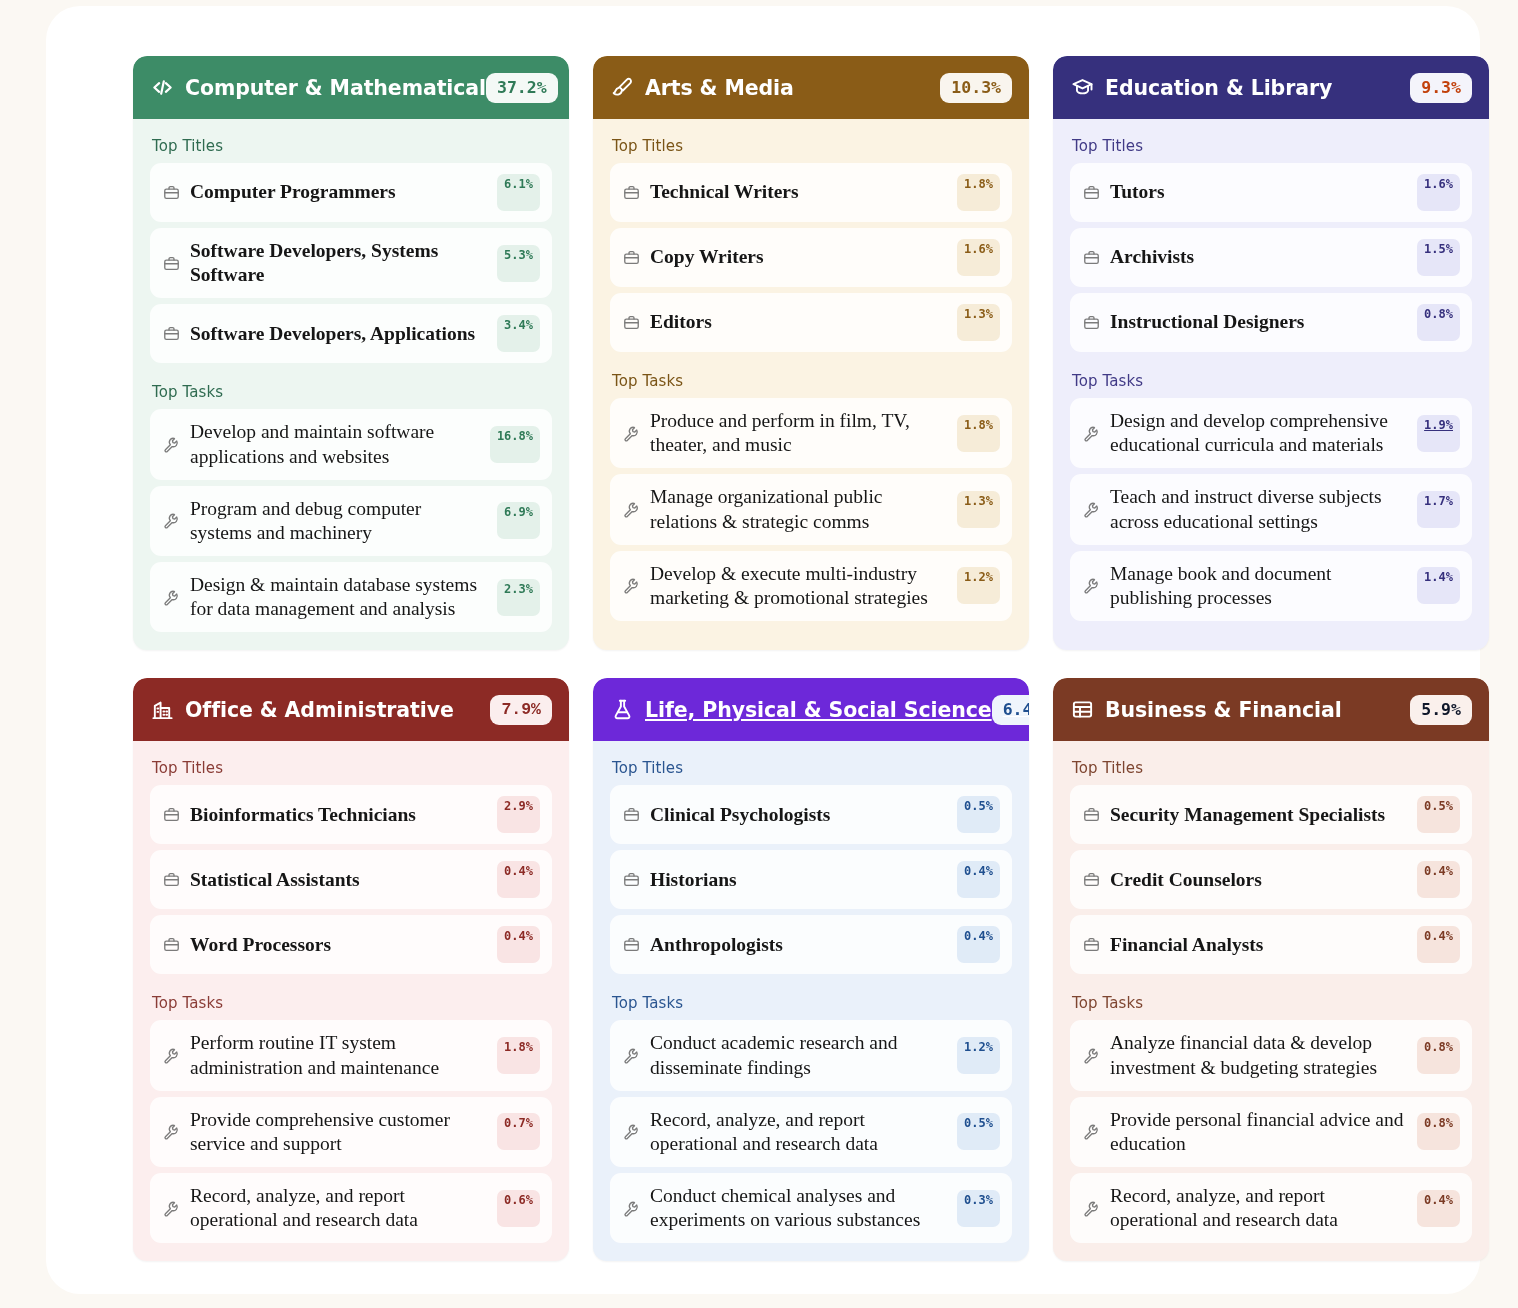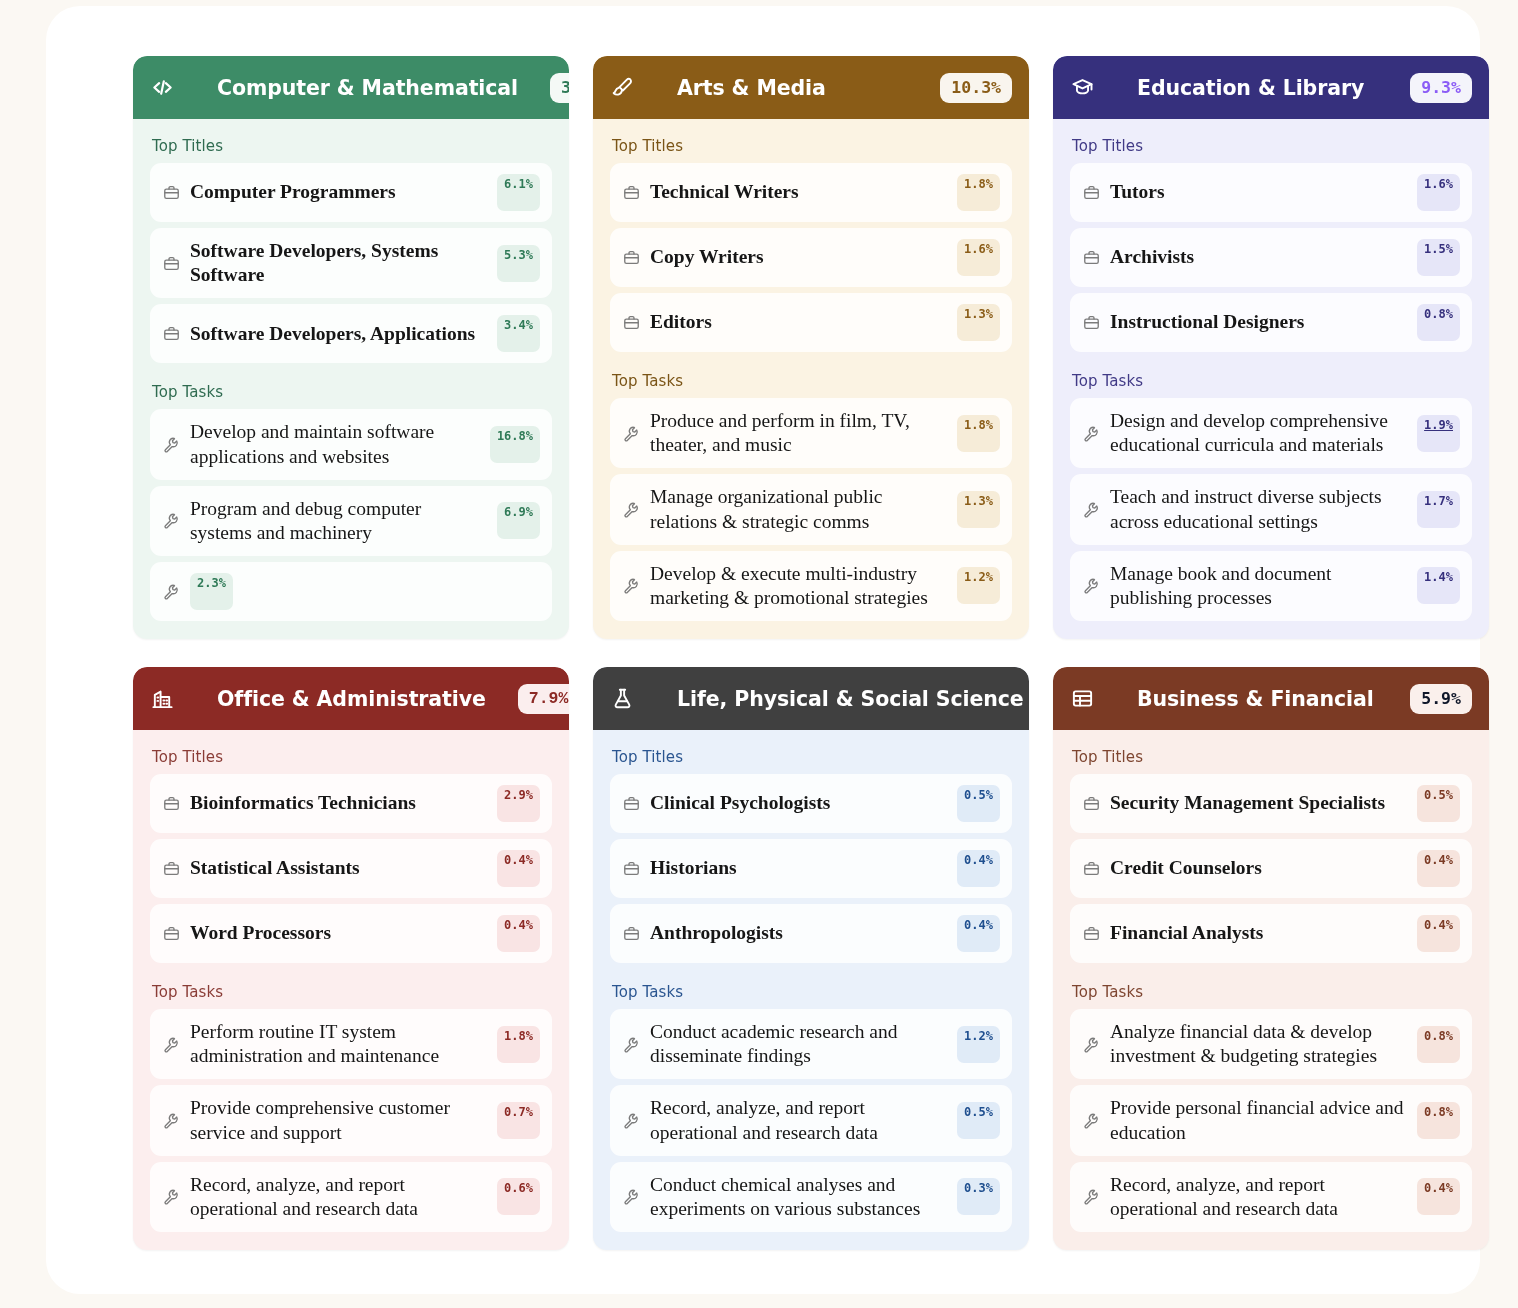--- a/index.html
+++ b/index.html
@@ -49,21 +49,20 @@
     box-shadow: 0 1px 2px rgba(0,0,0,0.05);
   }
 
   .card-header {
     display: flex;
     align-items: center;
     height: 63px;
     padding: 0 17px 0 18px;
     color: #ffffff;
     border-radius: 14px 14px 0 0;
-    gap: 32px;
   }
 
   .card-header .hicon {
     width: 23px;
     height: 23px;
     flex: 0 0 23px;
     display: flex;
     align-items: center;
     justify-content: center;
     margin-right: 11px;
@@ -222,20 +221,21 @@
                 </span>
                 <span class="rlabel">Program and debug computer systems and machinery</span>
                 <span class="rpct" style="color: rgb(47, 122, 87); background: rgb(228, 241, 234);">6.9%</span>
               </div>
               <div class="row task-row">
                 <span class="ricon" style="color: rgb(74, 74, 74);">
                   <svg width="17" height="17" viewBox="0 0 24 24" fill="none" stroke="currentColor" stroke-width="1.9" stroke-linecap="round" stroke-linejoin="round">
                     <path d="M15.6 3.4a5.4 5.4 0 0 0-5.2 8.9l-7 7a1.8 1.8 0 0 0 2.6 2.6l7-7a5.4 5.4 0 0 0 6.4-7.8l-2.8 2.8-2.6-.6-.6-2.6 2.8-2.8a5.5 5.5 0 0 0-.6-.5z"></path>
                   </svg>
                 </span>
+                <span class="rlabel">Design &amp; maintain database systems for data management and analysis</span>
                 <span class="rpct" style="color: rgb(47, 122, 87); background: rgb(228, 241, 234); text-align: center;">2.3%</span>
               </div>
             </div>
           </div>
         </div>
         <div class="card" style="background: rgb(251, 243, 227);">
           <div class="card-header" style="background: rgb(138, 92, 23);">
             <span class="hicon">
               <svg width="23" height="23" viewBox="0 0 24 24" fill="none" stroke="currentColor" stroke-width="2" stroke-linecap="round" stroke-linejoin="round">
                 <path d="M20 3.5c-1.2-1-2.6-.5-3.7.6L8.9 11.6l3.5 3.5 7.5-7.4c1.1-1.1 1.4-3 .1-4.2z"></path>
@@ -317,21 +317,21 @@
         <div class="card" style="background: rgb(238, 238, 251);">
           <div class="card-header" style="background: rgb(54, 48, 125);">
             <span class="hicon">
               <svg width="23" height="23" viewBox="0 0 24 24" fill="none" stroke="currentColor" stroke-width="2" stroke-linecap="round" stroke-linejoin="round">
                 <path d="M12 4.2 2.6 8.6 12 13l9.4-4.4z"></path>
                 <path d="M6.2 10.6v4.6c0 1.6 2.6 2.9 5.8 2.9s5.8-1.3 5.8-2.9v-4.6"></path>
                 <line x1="21.4" y1="8.6" x2="21.4" y2="14"></line>
               </svg>
             </span>
             <span class="card-title">Education &amp; Library</span>
-            <span class="card-pct" style="color: #8b5cf6; background: rgb(244, 244, 251);">9.3%</span>
+            <span class="card-pct" style="color: #c2410c; background: rgb(244, 244, 251);">9.3%</span>
           </div>
           <div class="card-body">
             <div class="section-label" style="color: rgb(65, 58, 134);">Top Titles</div>
             <div class="row-group">
               <div class="row title-row">
                 <span class="ricon" style="color: rgb(74, 74, 74);">
                   <svg width="17" height="17" viewBox="0 0 24 24" fill="none" stroke="currentColor" stroke-width="1.9" stroke-linecap="round" stroke-linejoin="round">
                     <rect x="2.5" y="7.2" width="19" height="13" rx="2.2"></rect>
                     <path d="M8.5 7.2V5.4c0-1 .8-1.8 1.8-1.8h3.4c1 0 1.8.8 1.8 1.8v1.8"></path>
                     <line x1="2.5" y1="12.4" x2="21.5" y2="12.4"></line>
@@ -476,21 +476,21 @@
                     <path d="M15.6 3.4a5.4 5.4 0 0 0-5.2 8.9l-7 7a1.8 1.8 0 0 0 2.6 2.6l7-7a5.4 5.4 0 0 0 6.4-7.8l-2.8 2.8-2.6-.6-.6-2.6 2.8-2.8a5.5 5.5 0 0 0-.6-.5z"></path>
                   </svg>
                 </span>
                 <span class="rlabel">Record, analyze, and report operational and research data</span>
                 <span class="rpct" style="color: rgb(140, 42, 37); background: rgb(249, 228, 228);">0.6%</span>
               </div>
             </div>
           </div>
         </div>
         <div class="card" style="background: rgb(234, 241, 250);">
-          <div class="card-header" style="background: #404040;">
+          <div class="card-header" style="background: #6d28d9; text-decoration: underline;">
             <span class="hicon">
               <svg width="23" height="23" viewBox="0 0 24 24" fill="none" stroke="currentColor" stroke-width="2" stroke-linecap="round" stroke-linejoin="round">
                 <path d="M9.2 2.8h5.6"></path>
                 <path d="M10.3 2.8v6.1L5 18.4c-.7 1.3.2 2.8 1.7 2.8h10.6c1.5 0 2.4-1.5 1.7-2.8l-5.3-9.5V2.8"></path>
                 <line x1="7.4" y1="14.8" x2="16.6" y2="14.8"></line>
               </svg>
             </span>
             <span class="card-title">Life, Physical &amp; Social Science</span>
             <span class="card-pct" style="color: rgb(31, 79, 143); background: rgb(239, 245, 252);">6.4%</span>
           </div>

